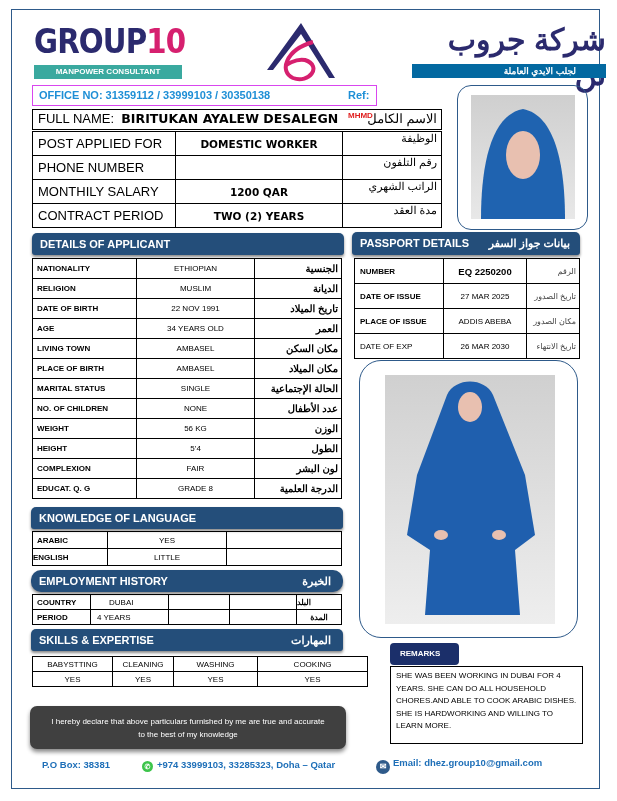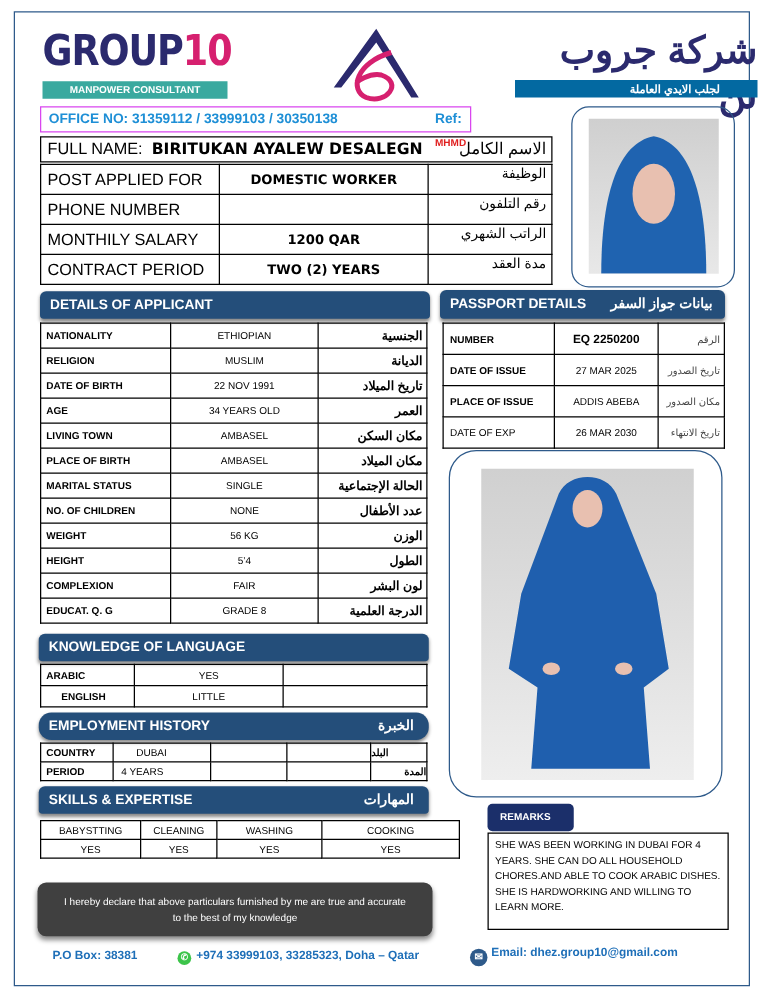--- a/index.html
+++ b/index.html
@@ -226,21 +226,21 @@
 
 <div class="abs hdr lang-hdr">KNOWLEDGE OF LANGUAGE</div>
 <table class="lang-tbl">
   <tbody>
       <tr>
         <td style="width:75px;padding-left:4px;font-weight:bold">ARABIC</td>
         <td style="width:119px;text-align:center">YES</td>
         <td></td>
       </tr>
   <tr>
-        <td style="padding-left:16px;font-weight:bold">ENGLISH</td>
+        <td style="padding-left:0;font-weight:bold">ENGLISH</td>
         <td style="text-align:center">LITTLE</td>
         <td></td>
       </tr>
 </tbody>
   </table>
 
 <div class="abs hdr emp-hdr">
   <span>EMPLOYMENT HISTORY</span><span class="ar">الخبرة</span>
 </div>
 <table class="emp-tbl">
@@ -250,21 +250,21 @@
         <td style="width:78px;padding-left:18px">DUBAI</td>
         <td style="width:61px"></td>
         <td style="width:67px"></td>
         <td style="text-align:left;font-weight:bold">البلد</td>
       </tr>
   <tr>
         <td style="padding-left:4px;font-weight:bold">PERIOD</td>
         <td style="padding-left:6px">4 YEARS</td>
         <td></td>
         <td></td>
-        <td style="text-align:right;font-weight:bold">المدة</td>
+        <td style="text-align:center;font-weight:bold">المدة</td>
       </tr>
 </tbody>
   </table>
 
 <div class="abs hdr sk-hdr">
   <span>SKILLS &amp; EXPERTISE</span><span class="ar">المهارات</span>
 </div>
 <table class="sk-tbl">
   <tbody>
       <tr>

